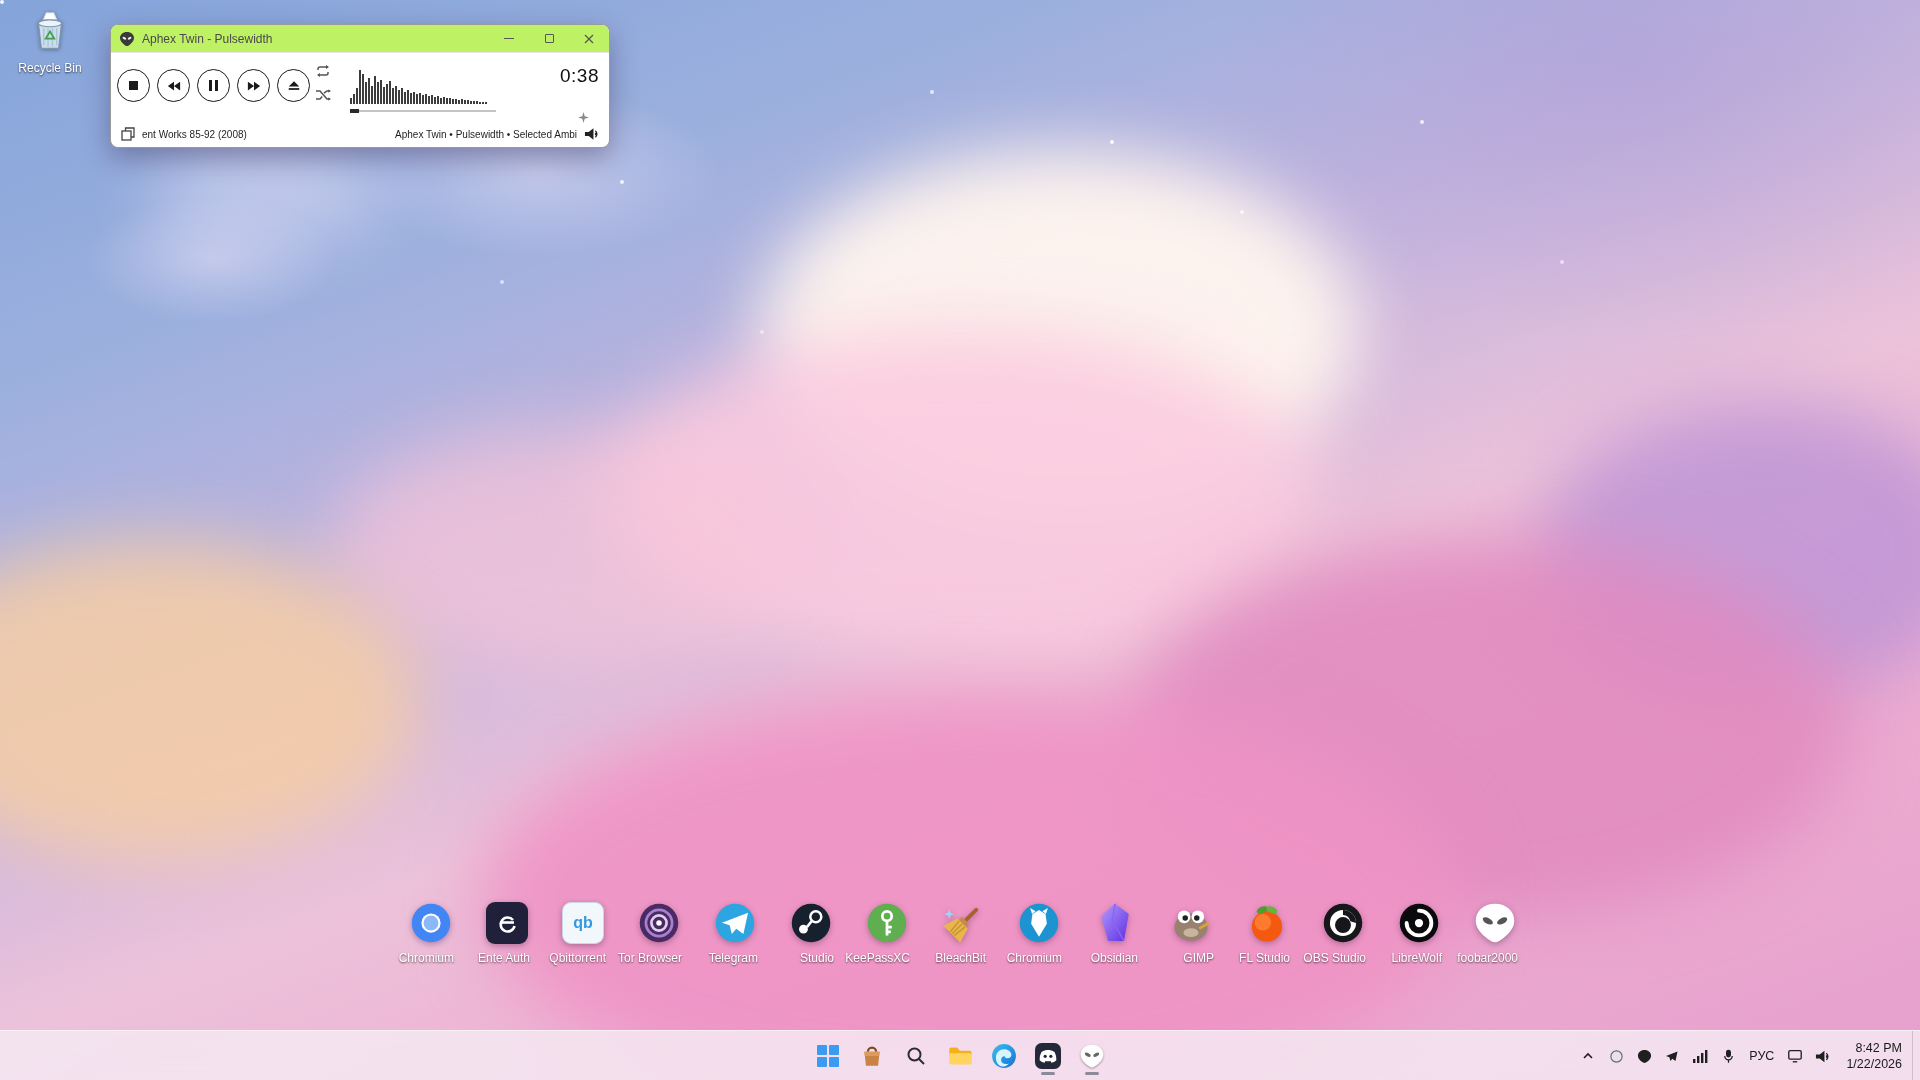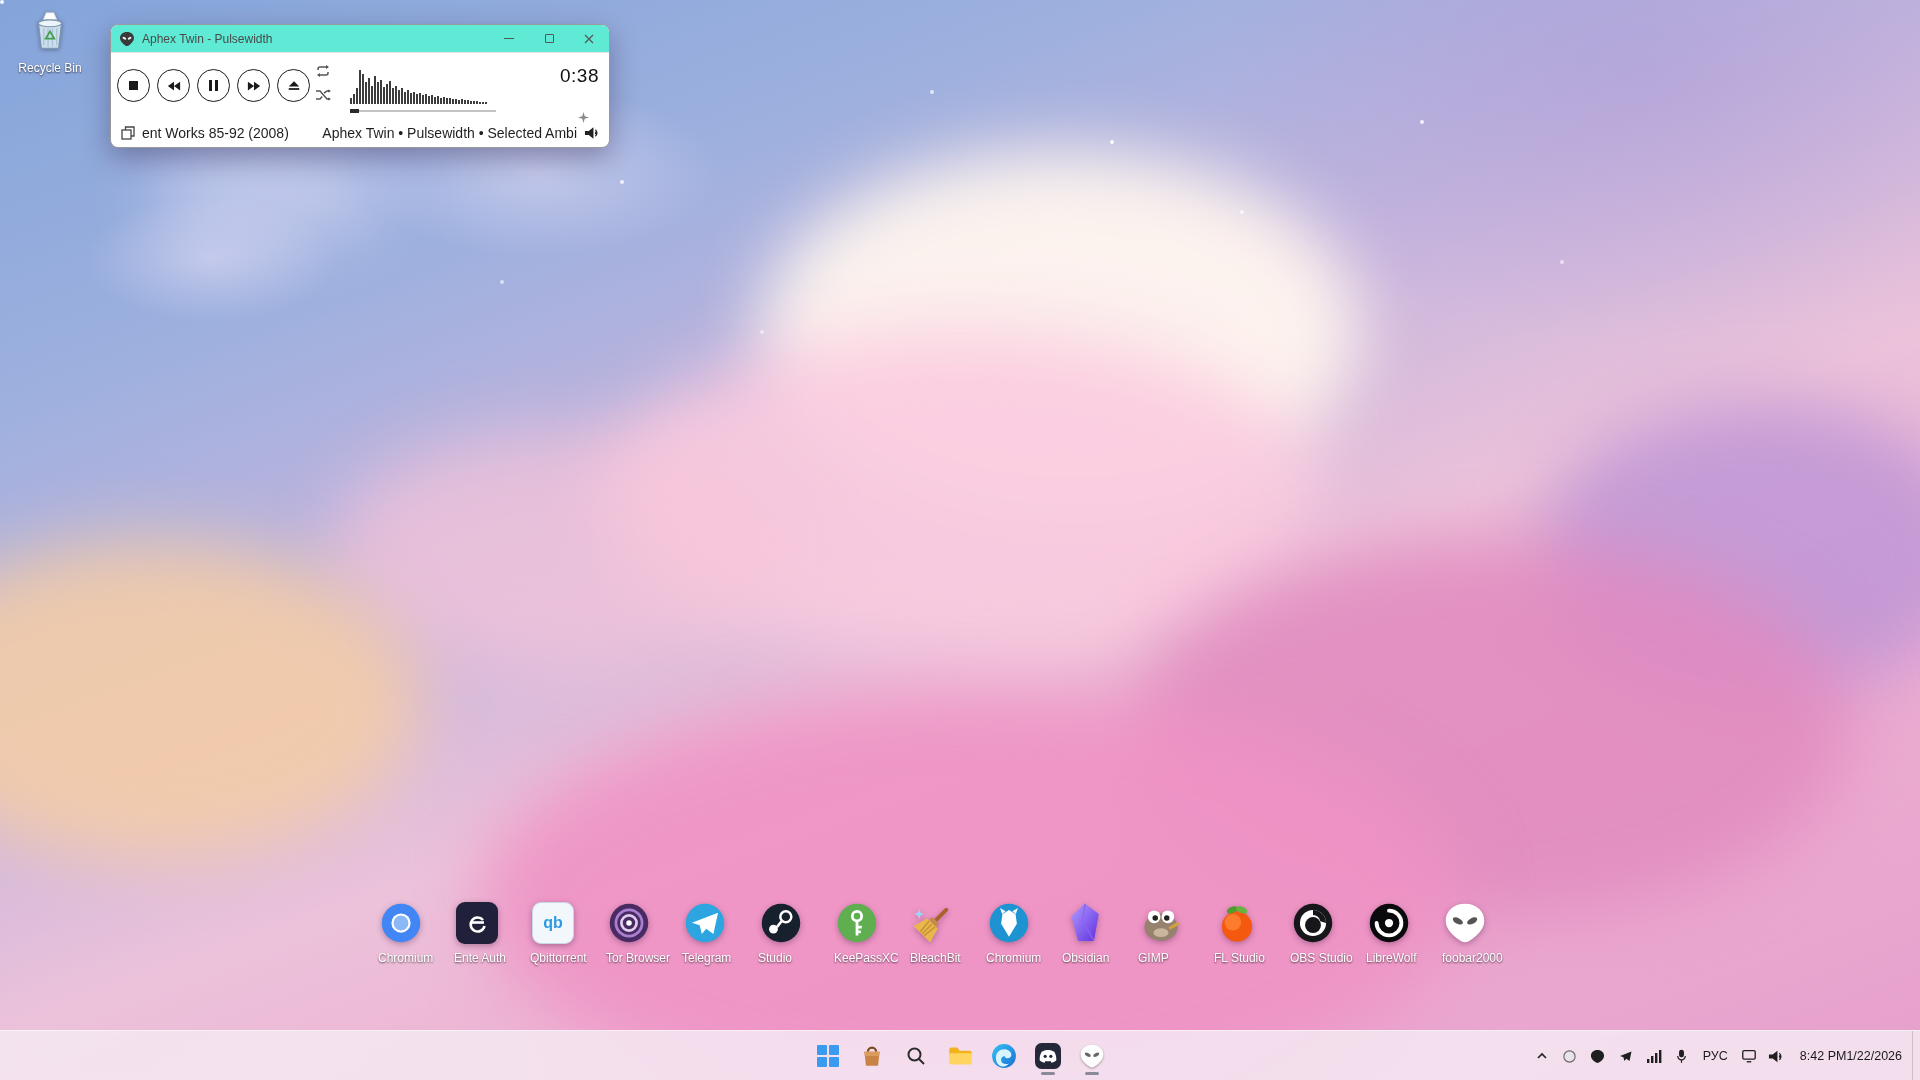--- a/index.html
+++ b/index.html
@@ -30,70 +30,70 @@
       760px 330px 0 rgba(255,255,255,.5), 1560px 260px 0 rgba(255,255,255,.6); }
 
   
   .recycle { position:absolute; left:10px; top:8px; width:80px; z-index:3; display:flex; flex-direction:column; align-items:center; }
   .recycle svg { filter:drop-shadow(0 1px 2px rgba(0,0,0,.35)); }
   .recycle .lbl { margin-top:3px; font-size:12px; color:#fff; text-shadow:0 1px 2px rgba(0,0,0,.7); }
 
   
   .player { position:absolute; left:110px; top:24px; width:500px; height:124px; z-index:5;
     background:#fff; border:1px solid #9a9a9a; border-radius:8px; box-shadow:0 10px 28px rgba(40,20,60,.35); overflow:hidden; }
-  .titlebar { height:28px; background:#5eead4; display:flex; align-items:center; padding-left:8px; border-bottom:1px solid #e4e4e4; }
+  .titlebar { height:28px; background:#bef264; display:flex; align-items:center; padding-left:8px; border-bottom:1px solid #e4e4e4; }
   .titlebar .ticon { width:16px; height:16px; margin-right:7px; color:#3a3a3a; }
   .titlebar .ttext { font-size:12px; color:#4a4a4a; flex:1; white-space:nowrap; overflow:hidden; }
   .wctl { display:flex; height:28px; }
   .wbtn { width:40px; height:28px; display:flex; align-items:center; justify-content:center; color:#555; }
   .min-glyph { width:10px; height:1px; background:#555; }
   .max-glyph { width:9px; height:9px; border:1px solid #555; border-radius:1px; }
 
   .pbody { position:relative; height:95px; }
   .controls { position:absolute; left:6px; top:16px; display:flex; gap:7px; }
   .cbtn { width:33px; height:33px; border:1.6px solid #1a1a1a; border-radius:50%; background:#fff;
     display:flex; align-items:center; justify-content:center; }
   .g-stop { width:9px; height:9px; background:#1a1a1a; }
   .g-pause { display:flex; gap:3px; } .g-pause i { display:block; width:3px; height:11px; background:#1a1a1a; }
   .modes { position:absolute; left:204px; top:10px; display:flex; flex-direction:column; gap:4px; color:#555; }
   .spectrum { position:absolute; left:239px; top:14px; width:146px; height:37px; display:flex; align-items:flex-end; gap:1px; }
   .sbar { width:2px; background:#3c3c3c; flex:none; }
   .seekbar { position:absolute; left:239px; top:57px; width:146px; height:2px; background:#c4c4c4; }
   .seekbar .prog { position:absolute; left:0; top:-1px; width:9px; height:4px; background:#2a2a2a; }
   .ptime { position:absolute; top:12px; right:10px; font-size:19px; color:#101010; letter-spacing:.5px; }
   .sparkle { position:absolute; right:20px; top:56px; color:#8a8a8a; }
-  .statusrow { position:absolute; left:10px; right:8px; bottom:7px; display:flex; align-items:center; font-size:14px; color:#1f1f1f; }
+  .statusrow { position:absolute; left:10px; right:8px; bottom:7px; display:flex; align-items:center; font-size:10px; color:#1f1f1f; }
   .statusrow .np-icon { margin-right:7px; color:#444; display:flex; }
   .statusrow .left-text { white-space:nowrap; overflow:hidden; }
   .statusrow .right-grp { margin-left:auto; display:flex; align-items:center; gap:7px; white-space:nowrap; }
 
   
   .shortcuts { position:absolute; left:378px; top:900px; display:flex; z-index:3; }
-  .dicon { width:76px; display:flex; flex-direction:column; align-items:flex-start; cursor:default; }
+  .dicon { width:76px; display:flex; flex-direction:column; align-items:flex-end; cursor:default; }
   .dicon .art { width:46px; height:46px; display:flex; align-items:center; justify-content:center;
     filter:drop-shadow(0 2px 3px rgba(60,20,60,.35)); }
   .dicon .lbl { margin-top:5px; font-size:12px; color:#fff; text-shadow:0 1px 2px rgba(0,0,0,.65); white-space:nowrap; }
   .sq { width:42px; height:42px; border-radius:9px; display:flex; align-items:center; justify-content:center; }
   .qb-sq { background:#f2f7fc; border:1px solid #c9d7e6; font-weight:bold; font-size:16px; color:#2f9ae0; }
   .ente-sq { background:#20203a; }
 
   
   .taskbar { position:absolute; left:0; bottom:0; width:1920px; height:50px; z-index:10;
     background:rgba(244,233,242,.85); backdrop-filter:blur(18px); border-top:1px solid rgba(255,255,255,.5); }
   .tb-center { position:absolute; left:50%; top:5px; transform:translateX(-50%); display:flex; gap:4px; }
   .tbtn { width:40px; height:40px; border-radius:6px; display:flex; align-items:center; justify-content:center; position:relative; }
   .tbtn.running::after { content:""; position:absolute; bottom:1px; left:50%; transform:translateX(-50%);
     width:14px; height:3px; border-radius:2px; background:#8a8a9a; }
   .winlogo { display:grid; grid-template-columns:10px 10px; grid-template-rows:10px 10px; gap:2px; }
   .winlogo i { background:#3b9bf0; border-radius:1px; }
 
   .tray { position:absolute; right:2px; top:0; height:50px; display:flex; align-items:center; gap:2px; }
   .tray-ic { width:26px; height:36px; display:flex; align-items:center; justify-content:center; color:#1f1f1f; border-radius:4px; }
   .lang { font-size:12.5px; color:#1a1a1a; padding:0 6px; }
-  .clock { display:flex; flex-direction:row; align-items:flex-end; justify-content:flex-end;
+  .clock { display:flex; flex-direction:column; align-items:flex-end; justify-content:flex-end;
     font-size:12.5px; line-height:16px; color:#1a1a1a; padding:0 8px; }
   .show-desktop { width:6px; height:50px; border-left:1px solid rgba(0,0,0,.15); }
 </style>
 </head>
 <body>
 
 <div class="wallpaper">
   <div class="cloud c1"></div>
   <div class="cloud c2"></div>
   <div class="cloud c7"></div>

